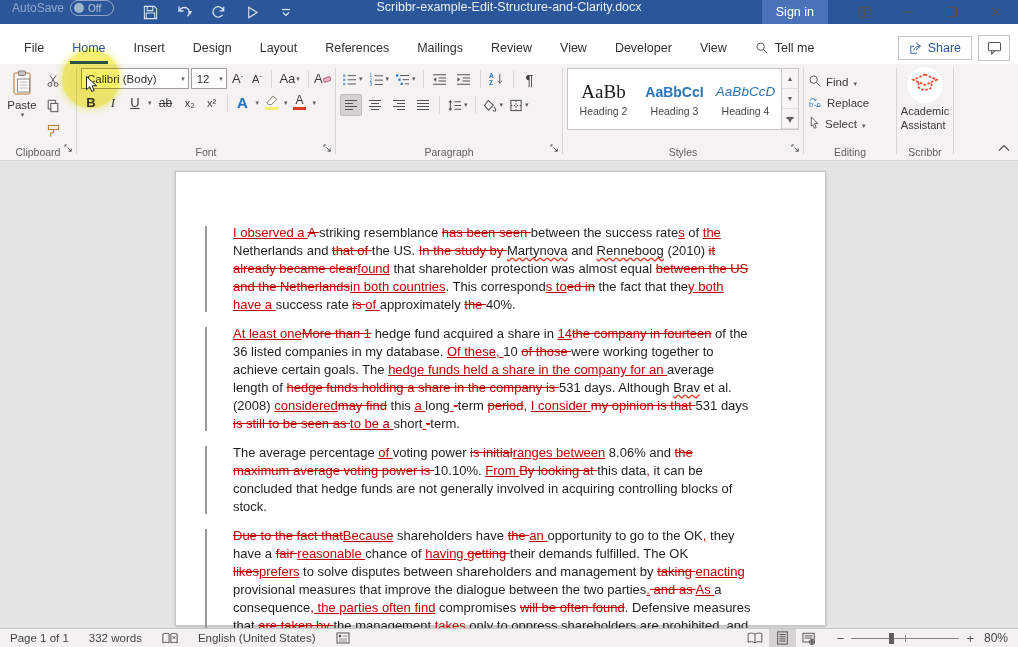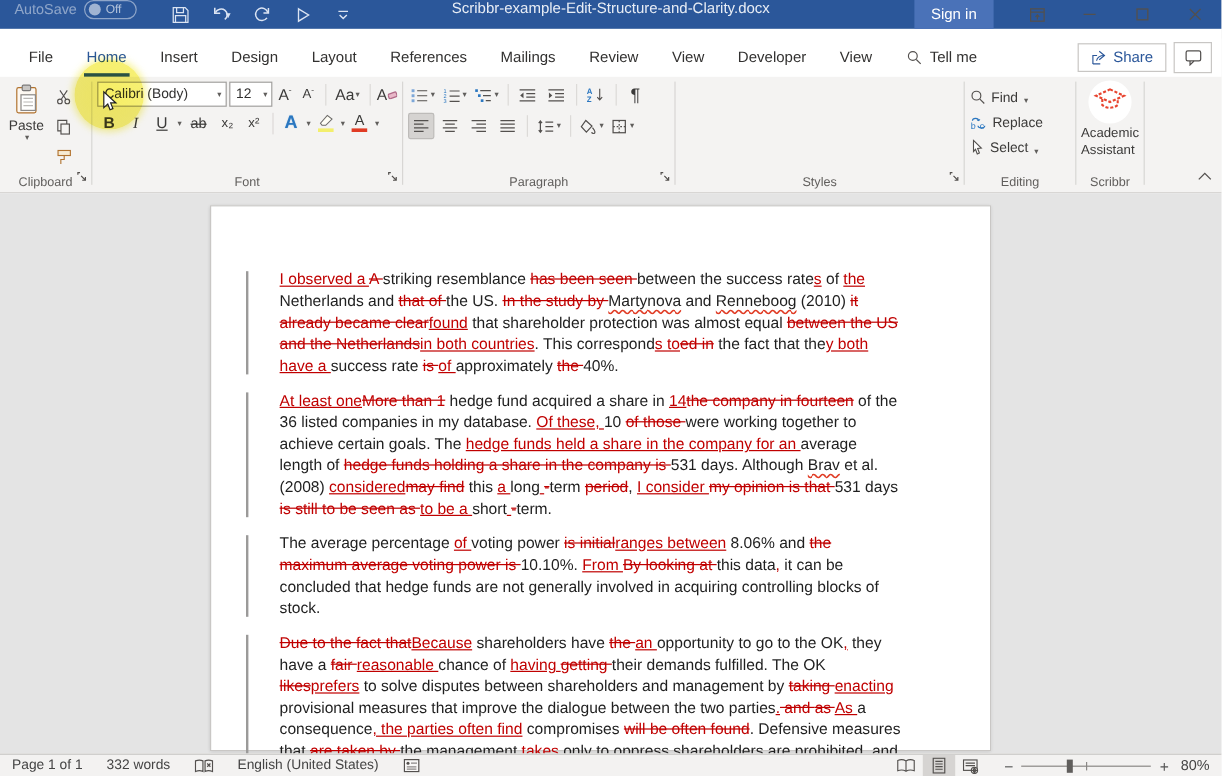--- a/index.html
+++ b/index.html
@@ -457,20 +457,41 @@
       <span class="glabel">Paragraph</span>
       <span class="dlg">
         <svg class="ic" width="9" height="9" viewBox="0 0 10 10">
           <path d="M1 3V1h2 M4 4l4 4 M8 5v3H5"></path>
         </svg>
       </span>
     </div>
     <div class="gsep"></div>
 
     <div class="group g-styles">
+      <div class="gallery">
+        <div id="style-items" style="display:flex;flex:1;">
+            <div class="style-item">
+              <span class="sprev" style="font-family: &quot;Liberation Serif&quot;, serif; color: rgb(26, 26, 26);">AaBb</span>
+              <span class="sname">Heading 2</span>
+            </div>
+            <div class="style-item">
+              <span class="sprev" style="font-weight: bold; color: rgb(46, 116, 181); font-size: 14px;">AaBbCcI</span>
+              <span class="sname">Heading 3</span>
+            </div>
+            <div class="style-item">
+              <span class="sprev" style="font-style: italic; color: rgb(46, 116, 181); font-size: 13.5px;">AaBbCcD</span>
+              <span class="sname">Heading 4</span>
+            </div>
+          </div>
+        <div class="gal-rail">
+          <span class="rb">▲</span>
+          <span class="rb">▼</span>
+          <span class="rb" style="flex-direction:column;line-height:4px;">▬<br>▼</span>
+        </div>
+      </div>
       <span class="glabel">Styles</span>
       <span class="dlg">
         <svg class="ic" width="9" height="9" viewBox="0 0 10 10">
           <path d="M1 3V1h2 M4 4l4 4 M8 5v3H5"></path>
         </svg>
       </span>
     </div>
     <div class="gsep"></div>
 
     <div class="group g-editing">

